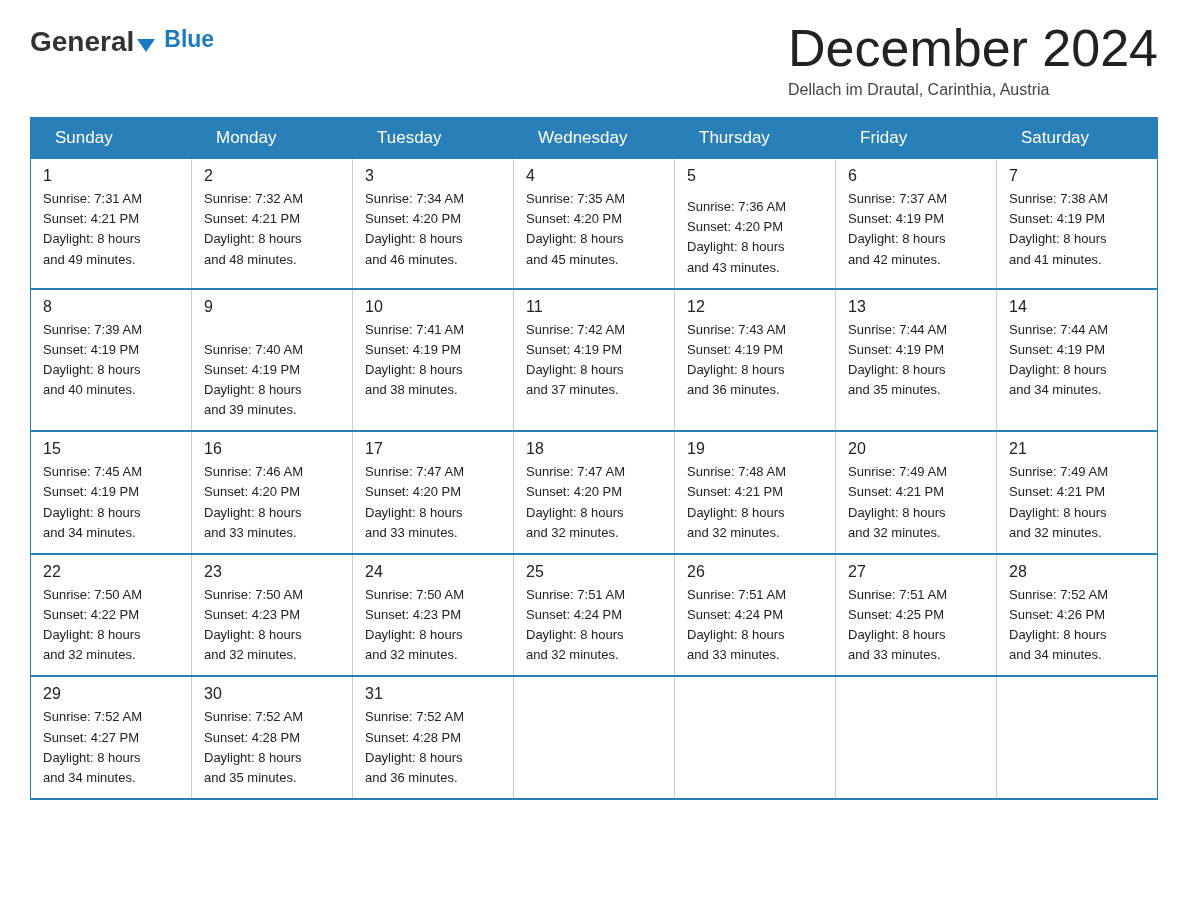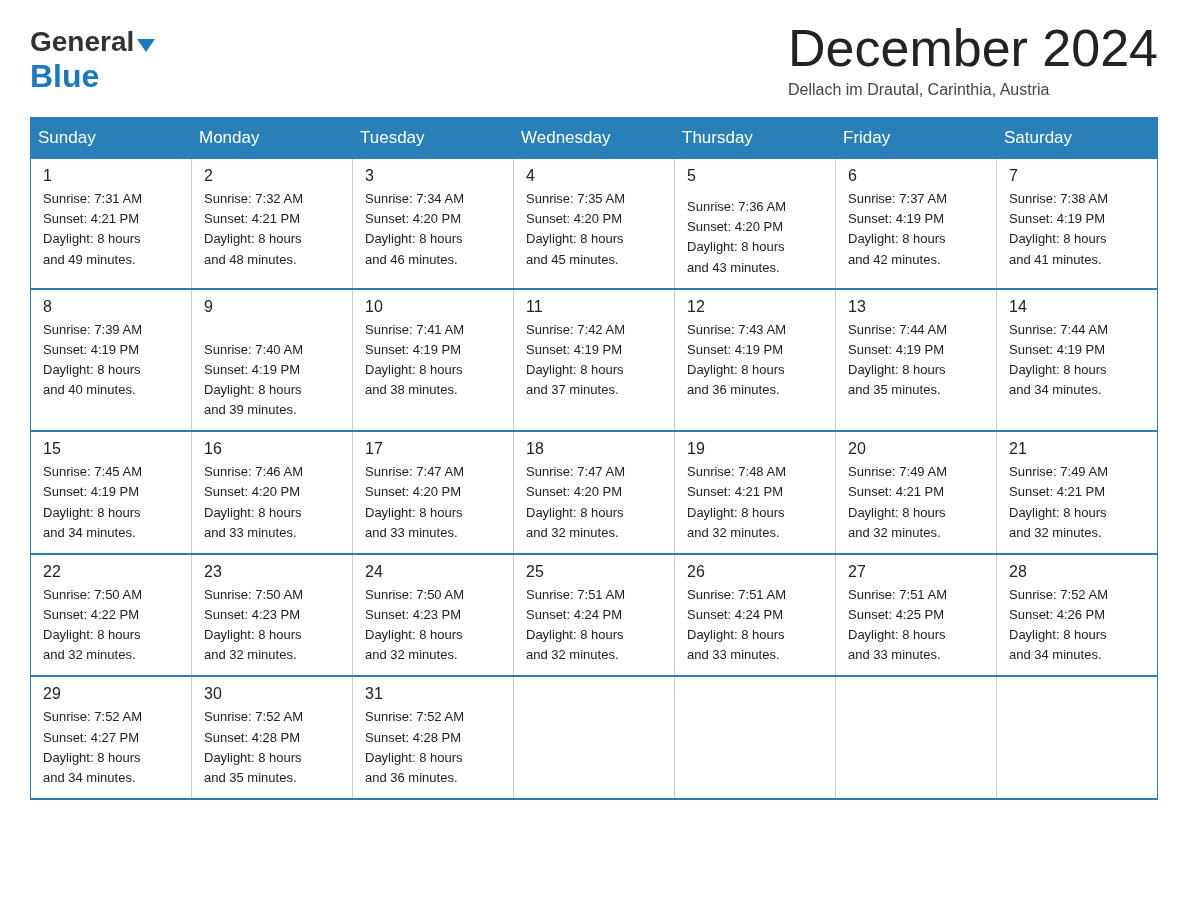--- a/index.html
+++ b/index.html
@@ -11,21 +11,20 @@
       padding: 20px 30px;
     }
     .header {
       display: flex;
       justify-content: space-between;
       align-items: flex-start;
       margin-bottom: 18px;
     }
     .logo {
       display: flex;
-      flex-direction: column;
       align-items: flex-start;
       padding-top: 6px;
     }
     .title-block {
       text-align: left;
     }
     .main-title {
       font-size: 52px;
       font-weight: normal;
       color: #222;
@@ -41,21 +40,21 @@
       border-collapse: collapse;
       table-layout: fixed;
     }
     thead tr {
       background-color: #2980b9;
     }
     thead th {
       color: #fff;
       font-size: 17px;
       font-weight: normal;
-      padding: 10px 10px 10px 7px;
+      padding: 10px 10px 10px 24px;
       text-align: left;
       border: 1px solid #2980b9;
     }
     tbody tr {
       border-bottom: 2px solid #2980b9;
     }
     tbody td {
       vertical-align: top;
       padding: 8px 10px 10px 12px;
       font-size: 13.5px;
@@ -102,23 +101,24 @@
       display: inline-block;
       width: 0;
       height: 0;
       border-left: 9px solid transparent;
       border-right: 9px solid transparent;
       border-top: 13px solid #1a7abf;
       margin-left: 3px;
       margin-bottom: 6px;
     }
     .logo-line2 {
-      font-size: 32px;
+      font-size: 23px;
       font-weight: bold;
       color: #1a7abf;
+      margin-left: 9px;
     }
   </style>
 </head>
 <body>
 
 <div class="header">
   <div class="logo">
     <div class="logo-wrapper">
       <span class="logo-general">General</span>
       <span class="logo-arrow"></span>

